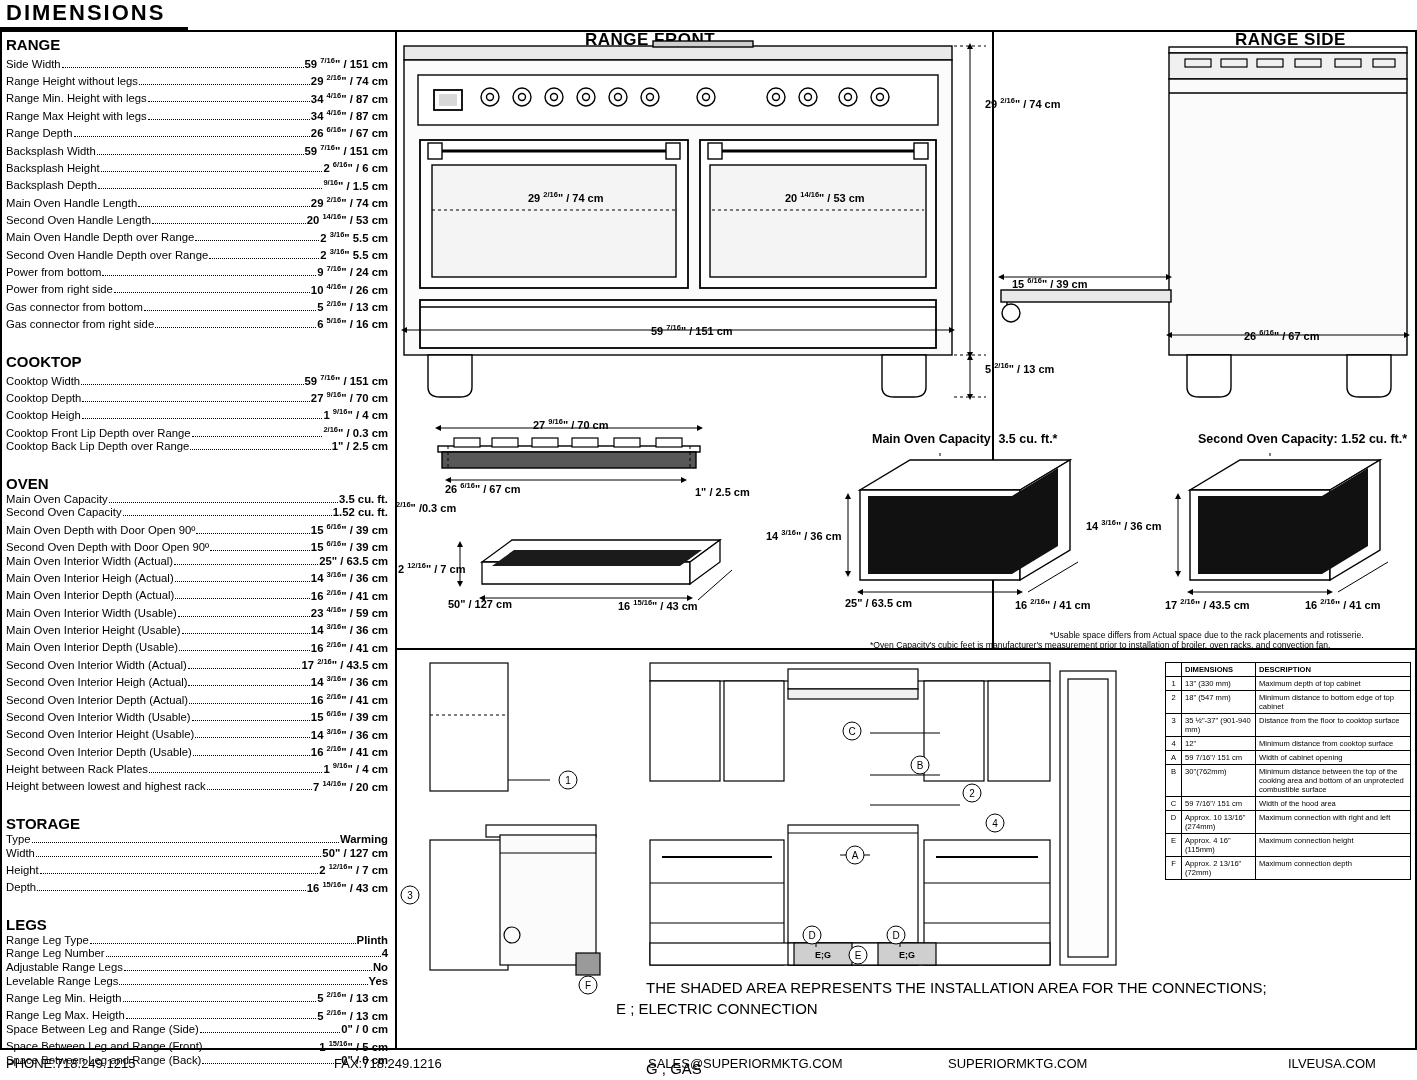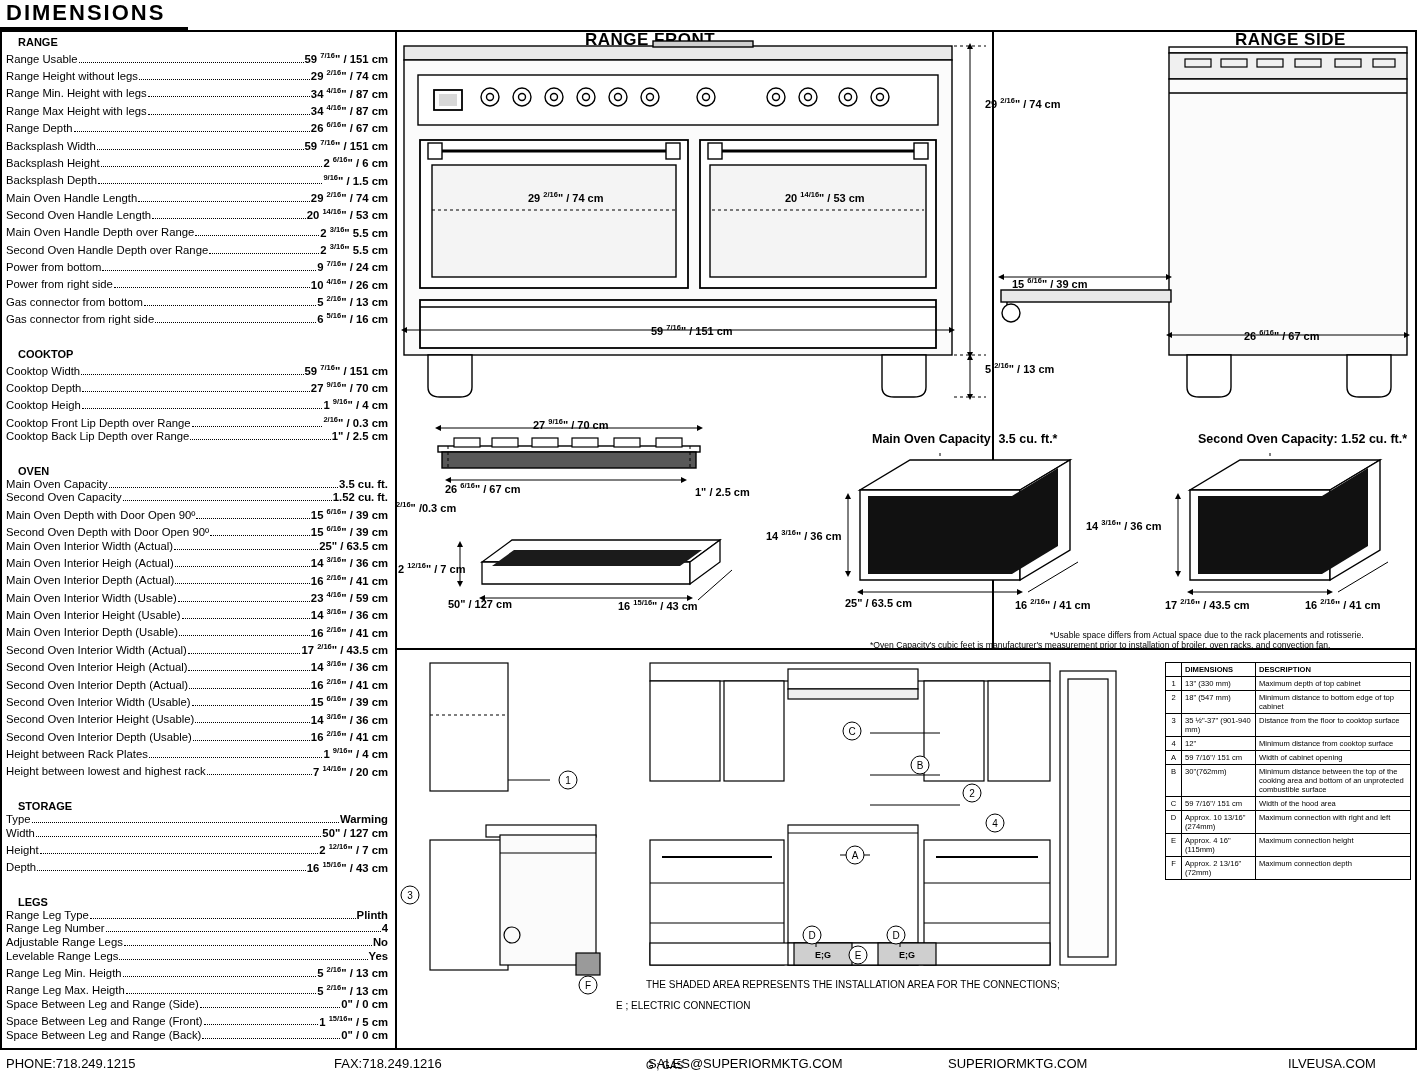--- a/index.html
+++ b/index.html
@@ -21,21 +21,21 @@
 
   
   .frame { position:absolute; left:0px; top:30px; width:1417px; height:1020px; border:2px solid #000; }
   .vline { position:absolute; left:395px; top:30px; width:2px; height:1020px; background:#000; }
   .hline-right { position:absolute; left:395px; top:648px; width:1022px; height:2px; background:#000; }
   .vline-right2 { position:absolute; left:992px; top:30px; width:2px; height:618px; background:#000; }
 
   
   .specs { position:absolute; left:6px; top:36px; width:382px; }
   .spec-group { margin-bottom:4px; }
-  .spec-head { font-size:11px; font-weight:bold; margin:0 0 1px 12px; }
+  .spec-head { font-size:15px; font-weight:bold; margin:0 0 1px 0; }
   .spec-row {
     display:flex; align-items:baseline;
     font-size:11.3px; line-height:13.6px; white-space:nowrap;
   }
   .spec-label { flex:0 0 auto; }
   .spec-dots { flex:1 1 auto; border-bottom:1.5px dotted #000; margin:0 1px 3px 1px; min-width:4px; }
   .spec-val { flex:0 0 auto; font-weight:bold; font-size:11.3px; }
   .spec-val sup { font-size:7.5px; }
   .gap { height:17px; }
 
@@ -55,41 +55,41 @@
   }
   .spectable th { font-weight:bold; font-size:7.6px; }
   .spectable td.num { width:16px; text-align:center; font-size:7.6px; }
   .spectable td.dim { width:74px; }
 
   
   .footer { position:absolute; left:0; top:1056px; width:1417px; font-size:13px; }
   .footer span { position:absolute; white-space:nowrap; }
 
   
-  .inst { position:absolute; font-size:10px; white-space:nowrap; }
+  .inst { position:absolute; font-size:15px; white-space:nowrap; }
 </style>
 </head>
 <body>
 
 <div class="page">
 
   <div class="title">DIMENSIONS</div>
   <div class="title-rule"></div>
 
   <div class="frame"></div>
   <div class="vline"></div>
   <div class="vline-right2"></div>
   <div class="hline-right"></div>
 
   <div class="specs">
 
     <div class="spec-group">
       <div class="spec-head">RANGE</div>
       <div class="spec-row">
-          <span class="spec-label">Range Usable</span>
+          <span class="spec-label">Side Width</span>
           <span class="spec-dots"></span>
           <span class="spec-val">59 <sup>7/16</sup>" / 151 cm</span>
         </div>
       <div class="spec-row">
           <span class="spec-label">Range Height without legs</span>
           <span class="spec-dots"></span>
           <span class="spec-val">29 <sup>2/16</sup>" / 74 cm</span>
         </div>
       <div class="spec-row">
           <span class="spec-label">Range Min. Height with legs</span>

